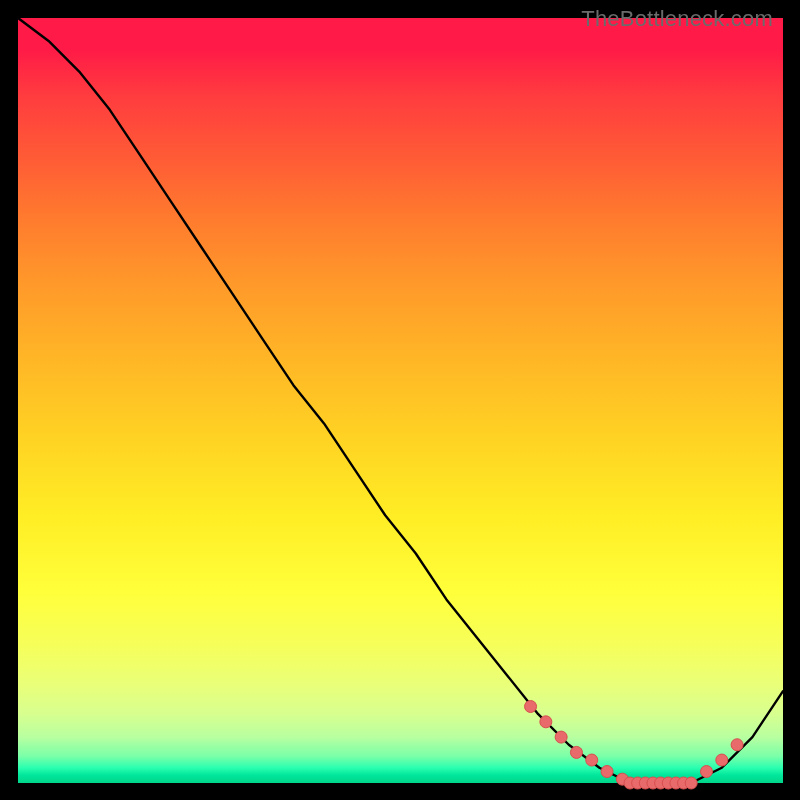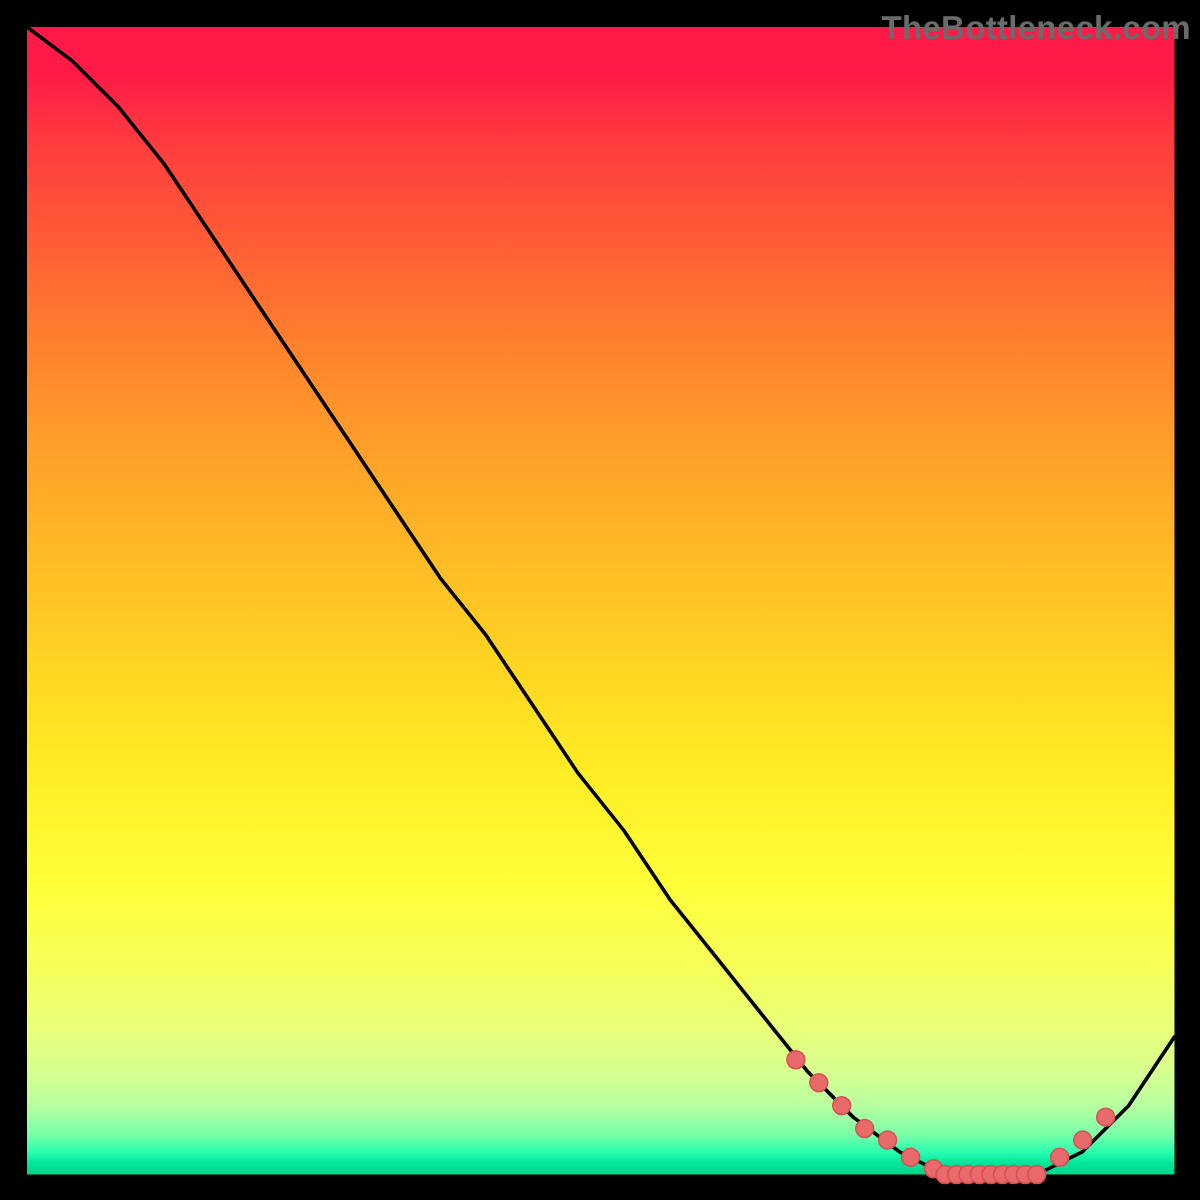--- a/index.html
+++ b/index.html
@@ -47,24 +47,24 @@
       #b8ffa0 94%,
       #7affa8 96.5%,
       #2bffb0 98%,
       #00e69b 99%,
       #00d68a 100%
     );
   }
   .watermark {
     position: absolute;
     top: 6px;
-    right: 6px;
+    right: 27px;
     color: #6b6b6b;
     font-size: 22px;
-    font-weight: 700;
+    font-weight: 400;
     letter-spacing: 0.2px;
     user-select: none;
   }
   svg.curve {
     position: absolute;
     inset: 0;
     width: 100%;
     height: 100%;
     overflow: visible;
   }

